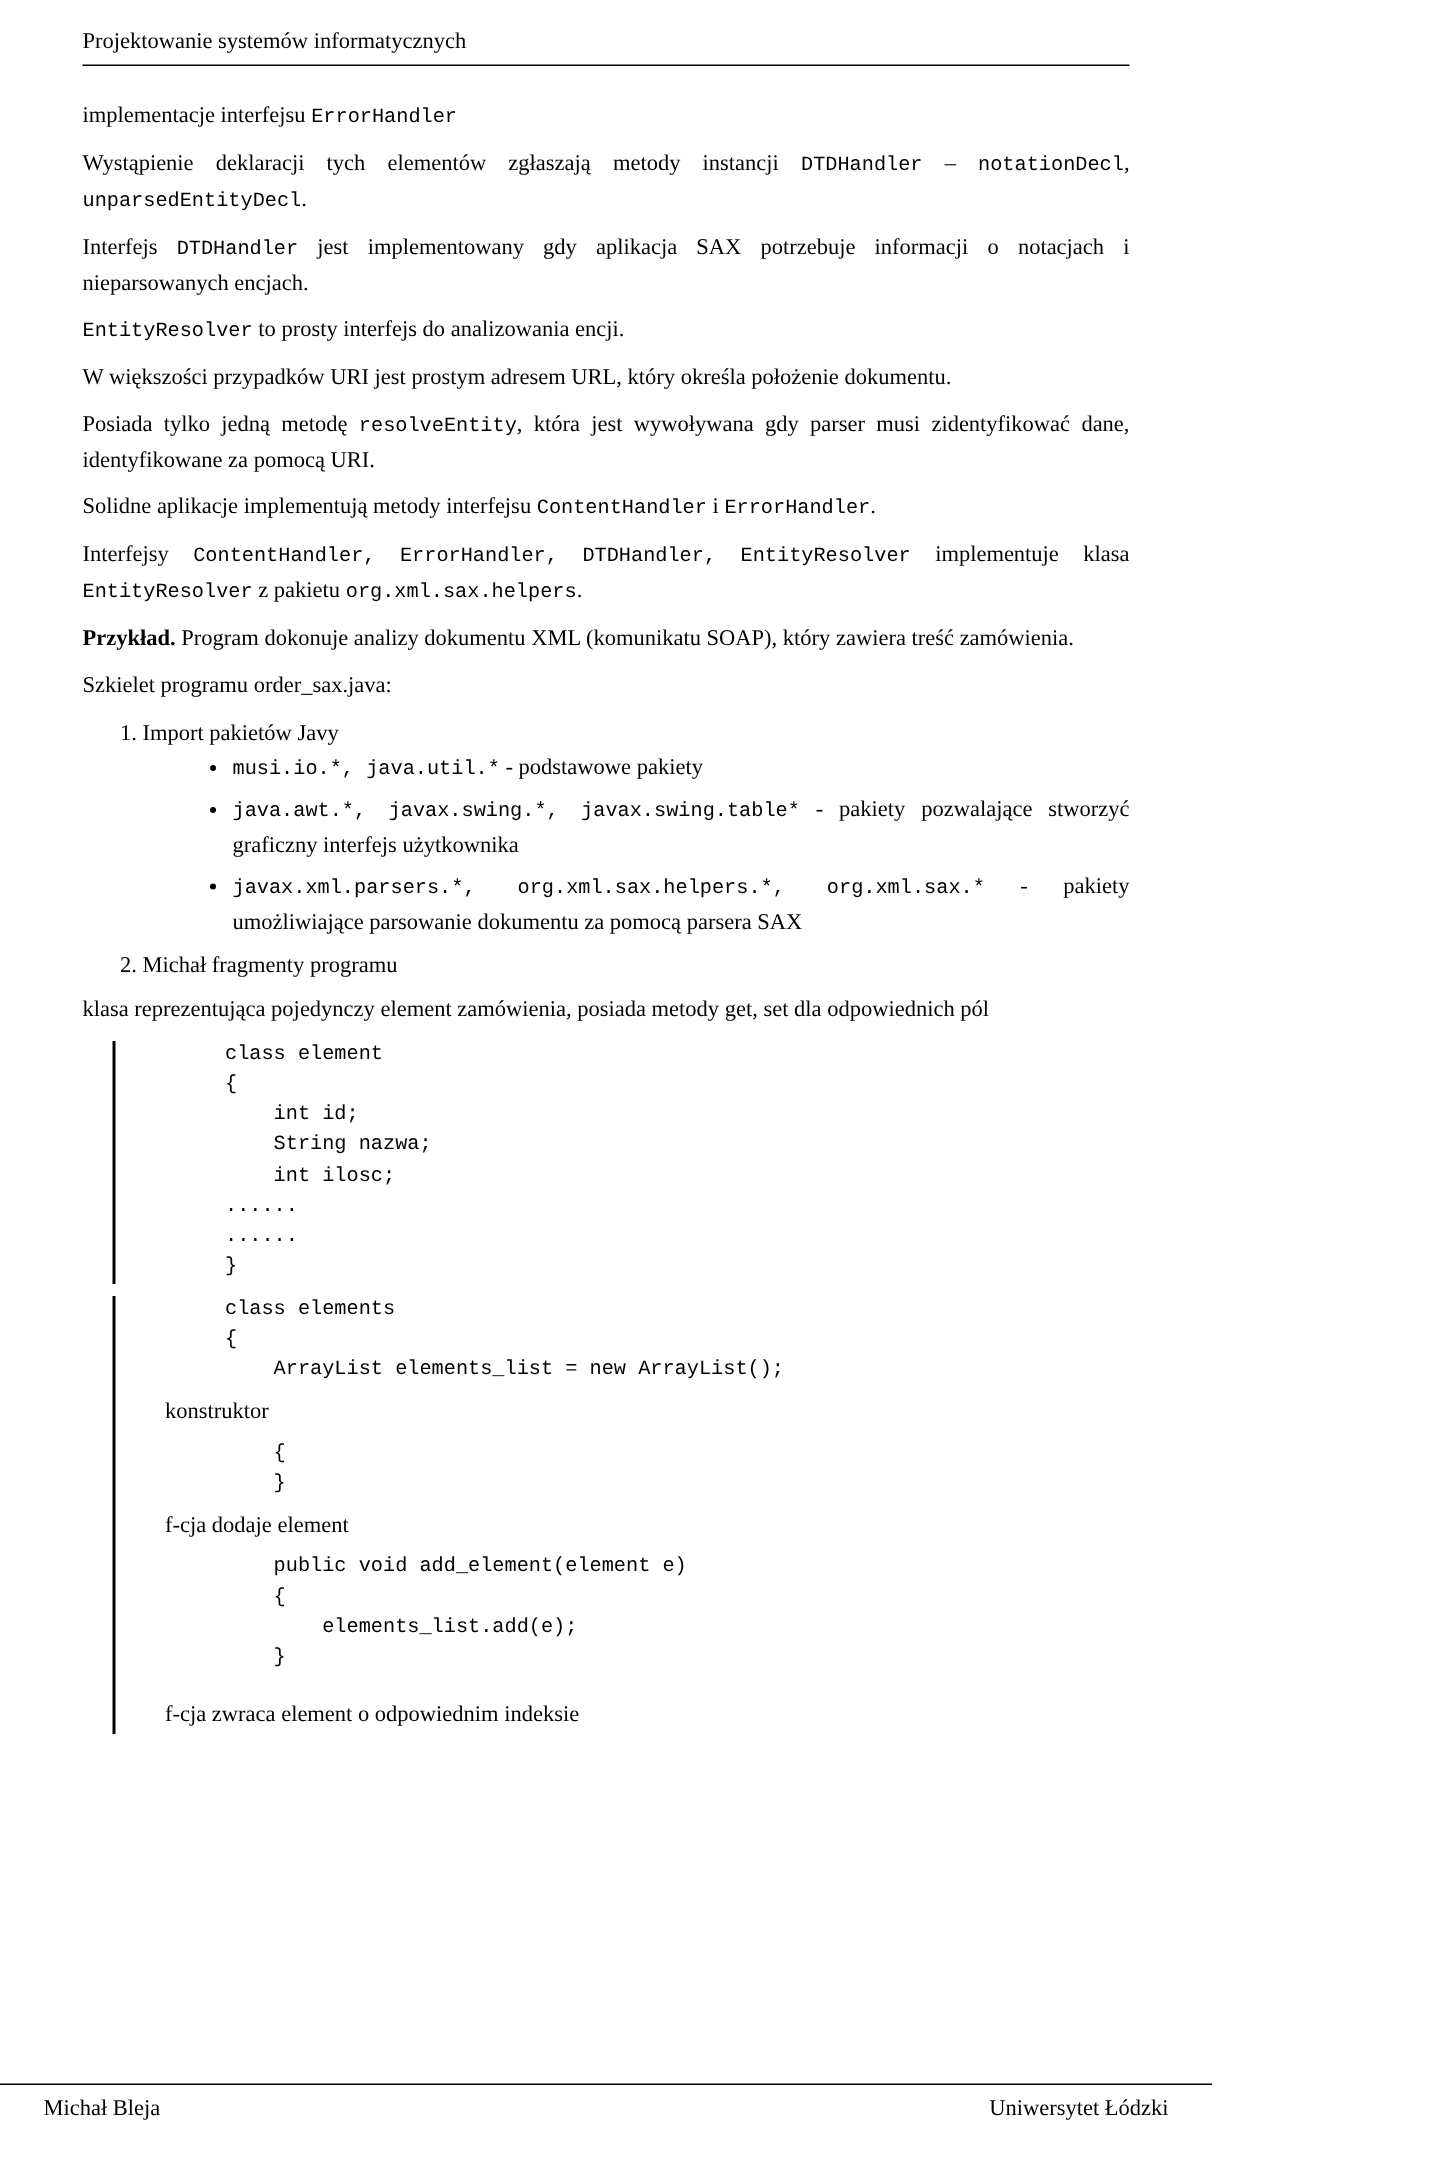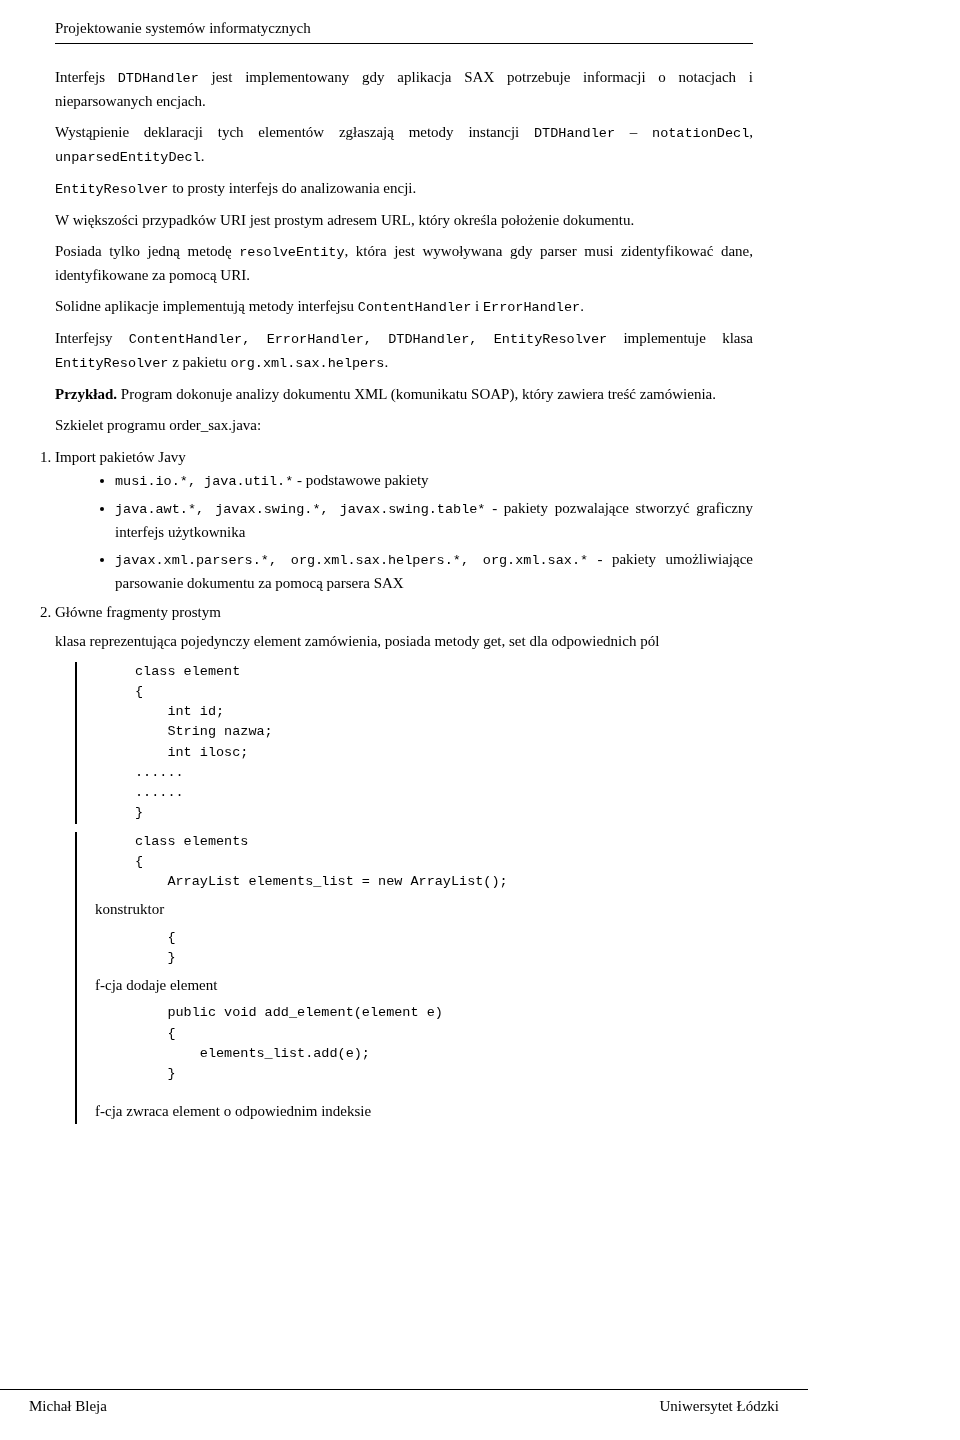--- a/index.html
+++ b/index.html
@@ -48,28 +48,29 @@
     ul {
       margin-left: 60px;
       margin-bottom: 6px;
     }
     ul li {
       list-style-type: disc;
       margin-bottom: 4px;
       text-align: justify;
     }
     ol {
+      margin-left: 40px;
       margin-bottom: 6px;
     }
     ol li {
       margin-bottom: 4px;
     }
     .left-border-block {
       border-left: 2px solid #000;
-      padding-left: 18px;
+      padding-left: 33px;
       margin: 8px 0 8px 20px;
     }
     .footer {
       position: absolute;
       bottom: 25px;
       left: 0;
       right: 0;
       display: flex;
       justify-content: space-between;
       padding: 0 29px;
@@ -83,27 +84,30 @@
 <body>
 
 <div class="page">
 
   <div class="header">
     <span class="header-title">Projektowanie systemów informatycznych</span>
   </div>
 
   <div class="content">
 
+    <p>
+      <span>implementacje interfejsu </span><code>ErrorHandler</code>
+    </p>
+
+    <p>
+      <span>Wystąpienie deklaracji tych elementów zgłaszają metody instancji </span><code>DTDHandler</code><span> – </span><code>notationDecl</code><span>, </span><code>unparsedEntityDecl</code><span>.</span>
+    </p>
 
     <p>
       <span>Interfejs </span><code>DTDHandler</code><span> jest implementowany gdy aplikacja SAX potrzebuje informacji o notacjach i nieparsowanych encjach.</span>
-    </p>
-
-    <p>
-      <span>Wystąpienie deklaracji tych elementów zgłaszają metody instancji </span><code>DTDHandler</code><span> – </span><code>notationDecl</code><span>, </span><code>unparsedEntityDecl</code><span>.</span>
     </p>
 
     <p>
       <code>EntityResolver</code><span> to prosty interfejs do analizowania encji.</span>
     </p>
 
     <p>
       <span>W większości przypadków URI jest prostym adresem URL, który określa położenie dokumentu.</span>
     </p>
 
@@ -136,21 +140,21 @@
           </li>
           <li>
             <code>java.awt.*, javax.swing.*, javax.swing.table*</code><span> - pakiety pozwalające stworzyć graficzny interfejs użytkownika</span>
           </li>
           <li>
             <code>javax.xml.parsers.*, org.xml.sax.helpers.*, org.xml.sax.*</code><span> - pakiety umożliwiające parsowanie dokumentu za pomocą parsera SAX</span>
           </li>
         </ul>
       </li>
       <li>
-        <span>Główne fragmenty prostym</span>
+        <span>Michał fragmenty programu</span>
       </li>
     </ol>
 
     <p>
       <span>klasa reprezentująca pojedynczy element zamówienia, posiada metody get, set dla odpowiednich pól</span>
     </p>
 
     <div class="left-border-block">
       <div class="code-block">
         <div>class element</div>

